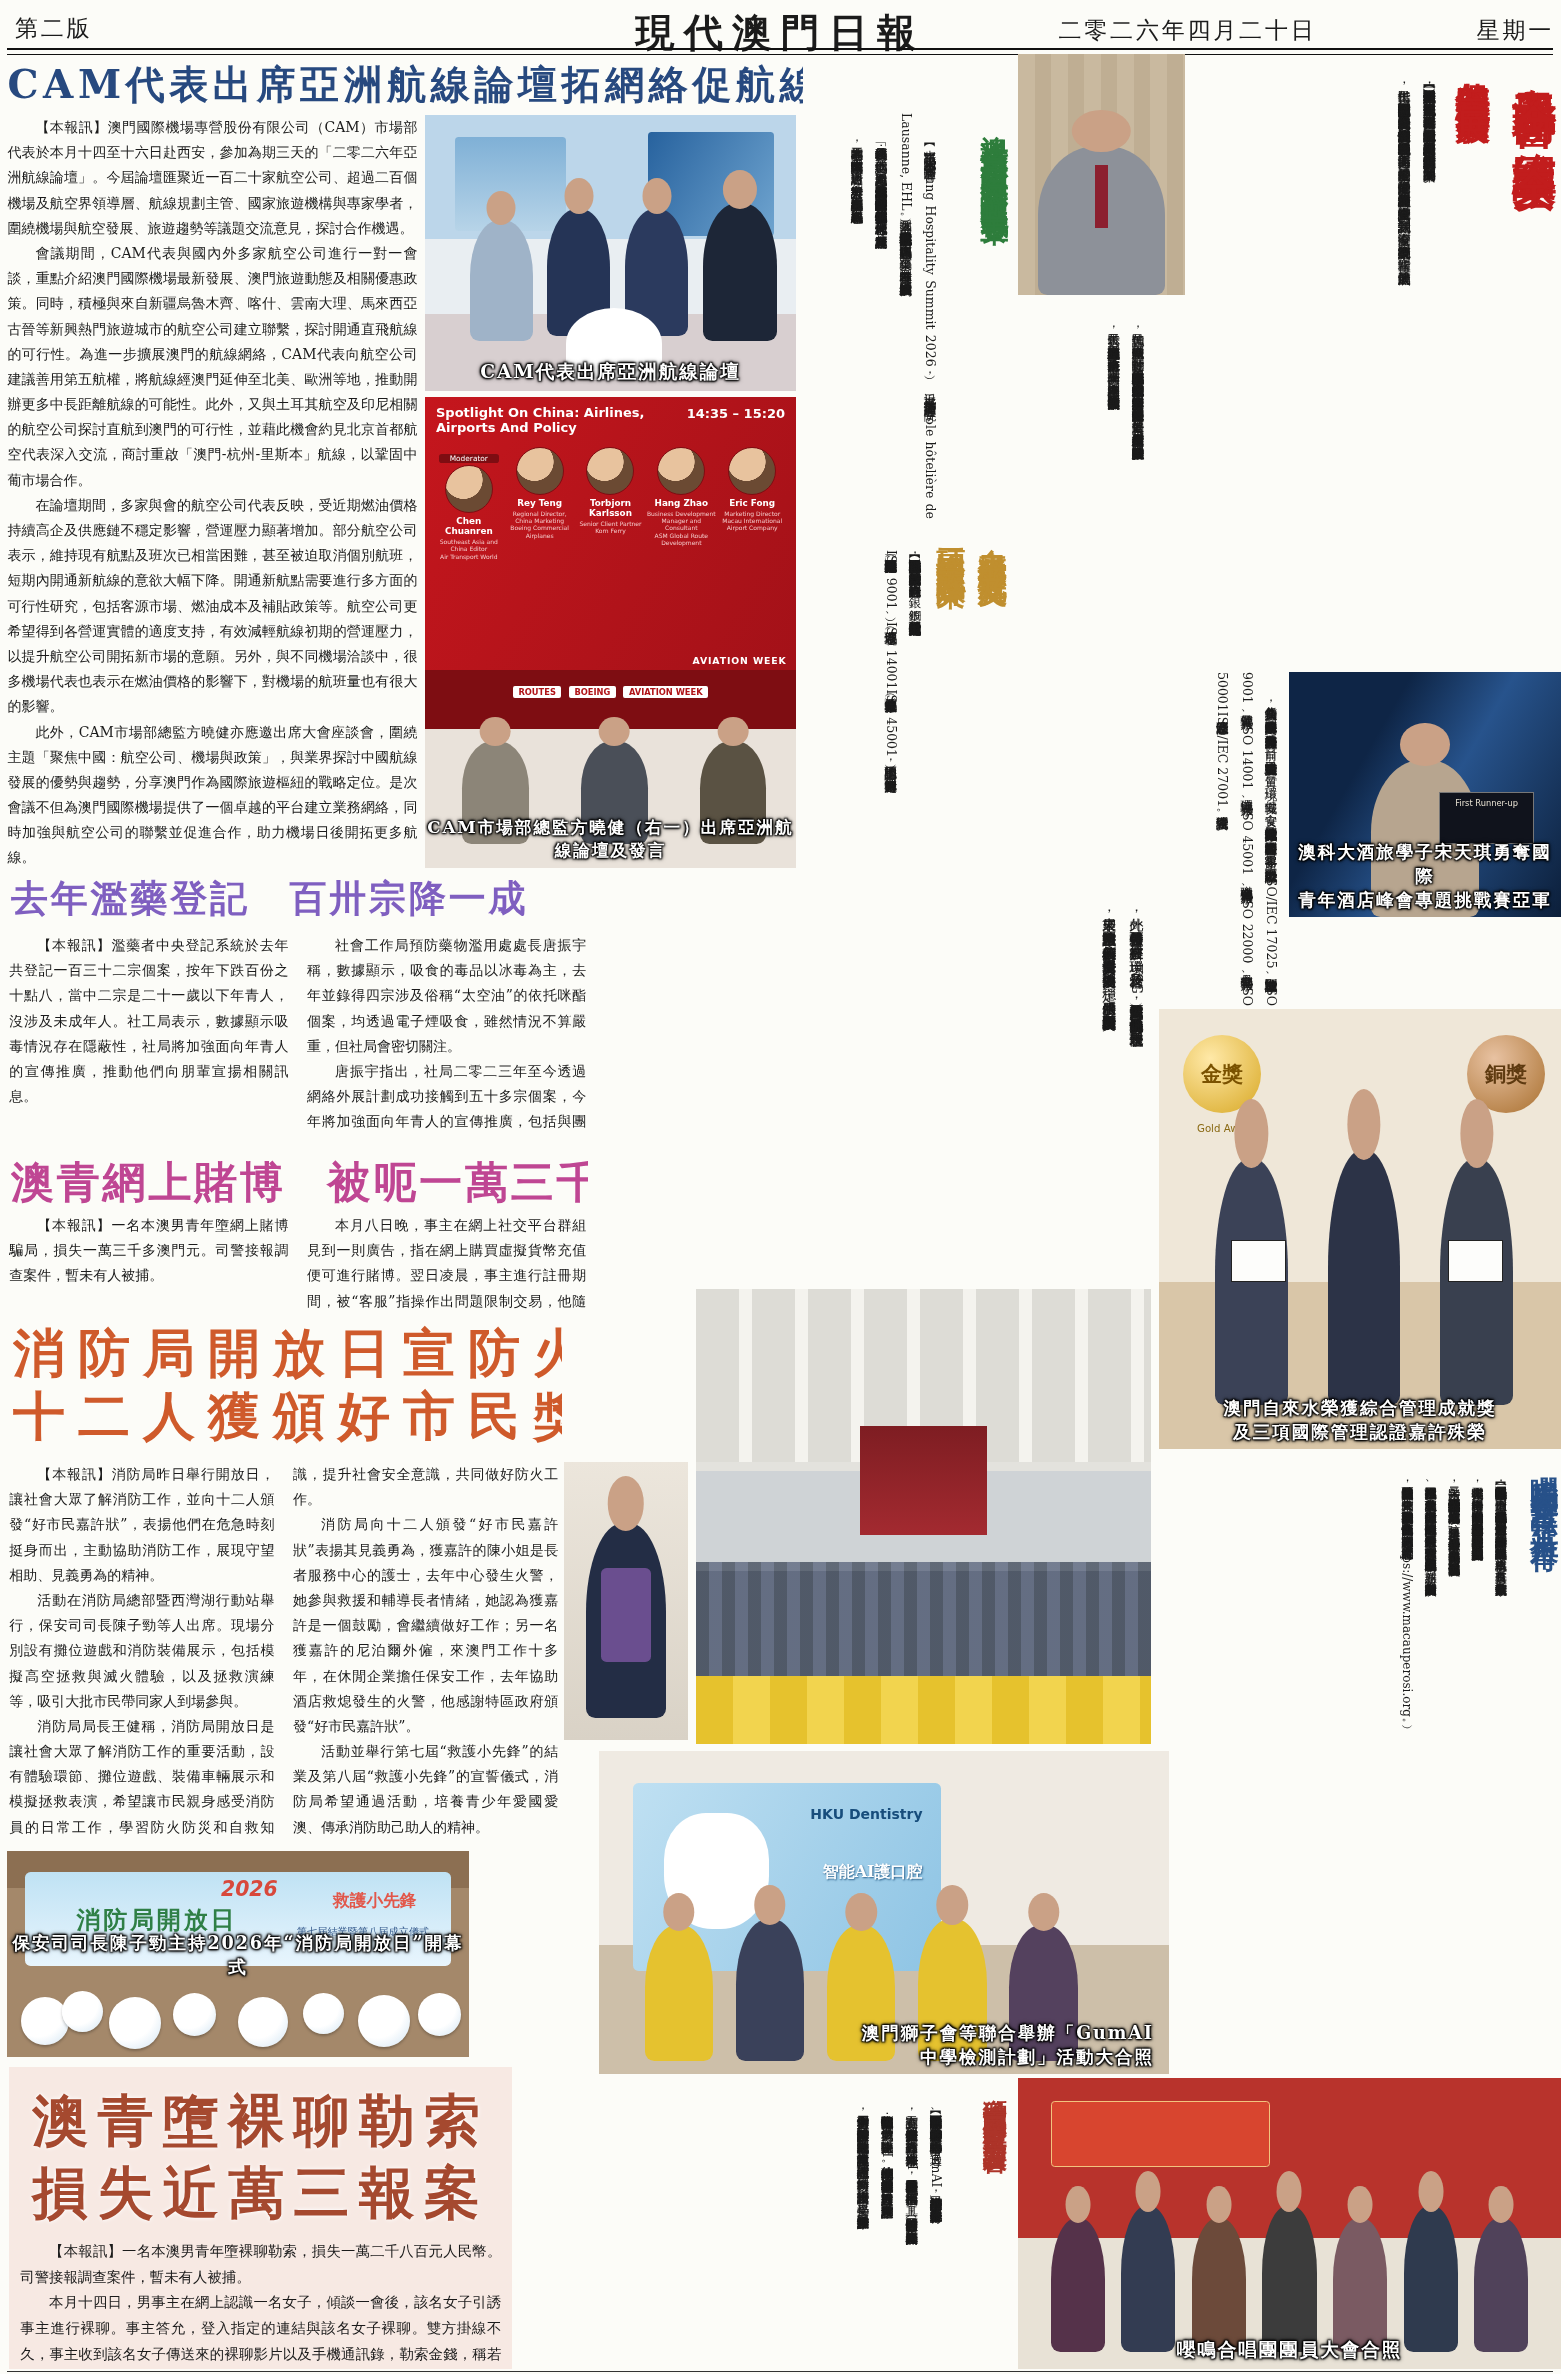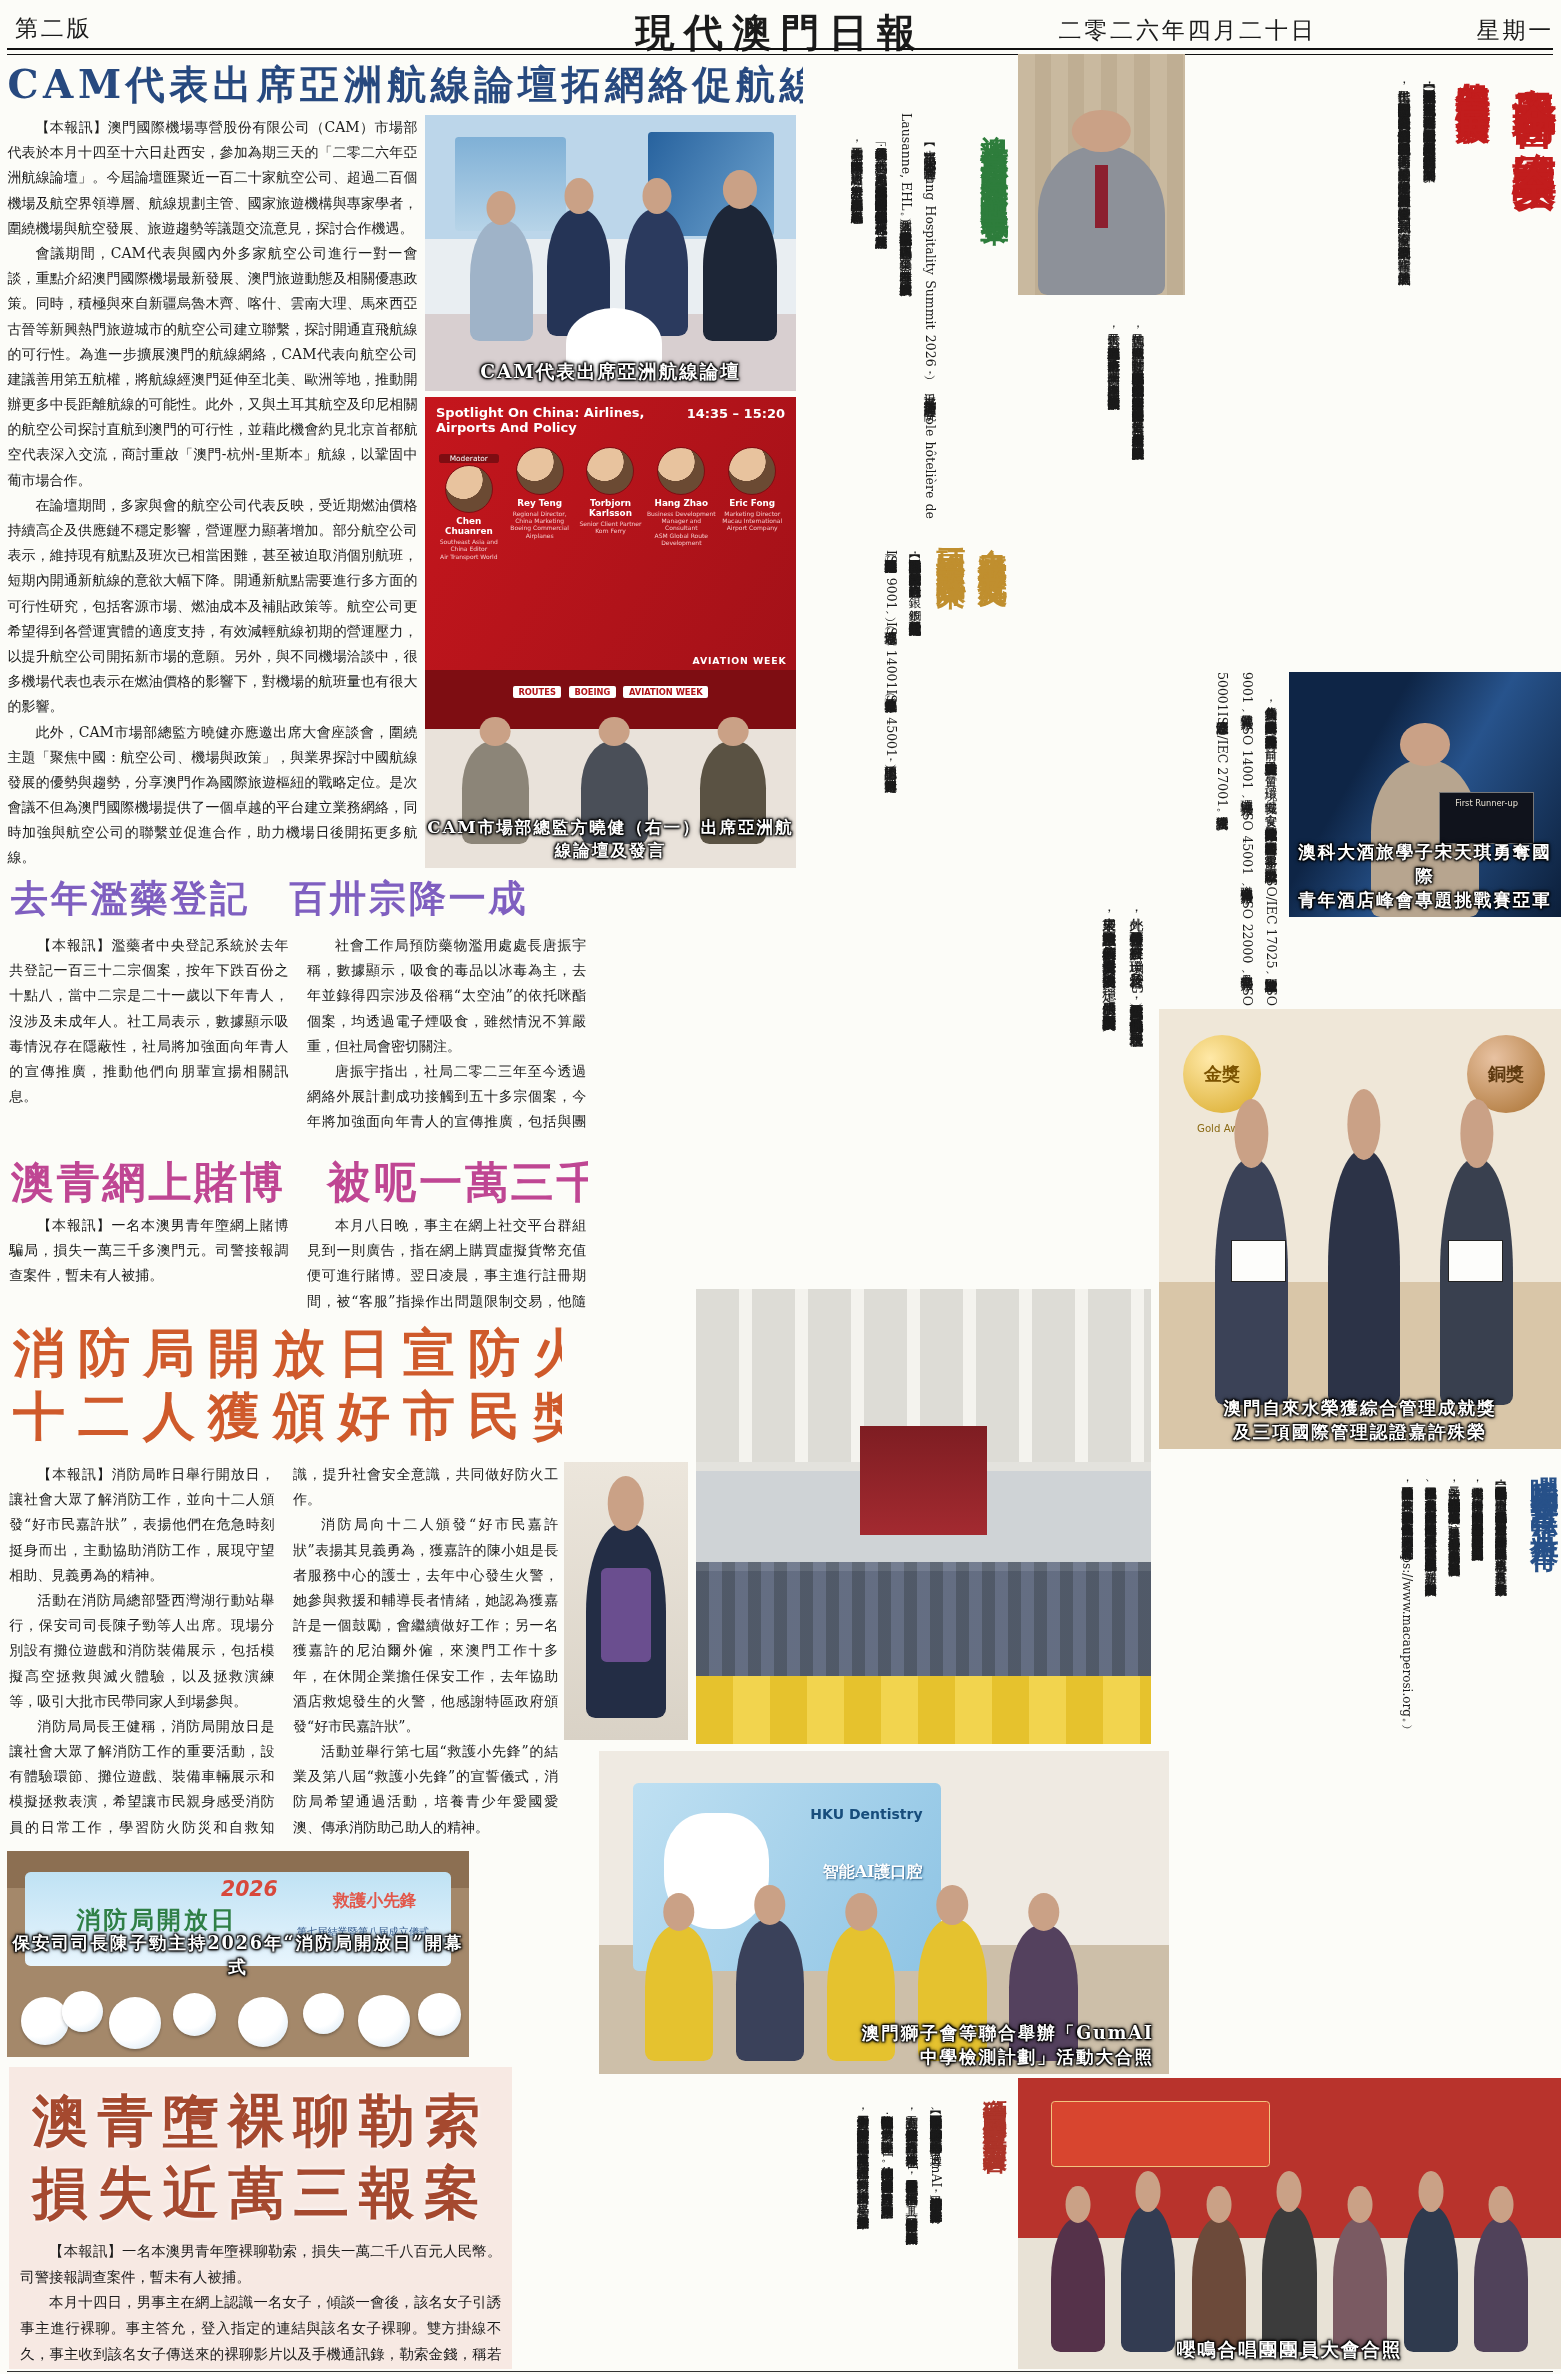--- a/index.html
+++ b/index.html
@@ -63,21 +63,21 @@
   .logos{position:absolute;left:0;right:0;top:8%;display:flex;gap:7.4px;justify-content:center;}
   .logos span{background:#fff;color:#b01217;font-family:"DejaVu Sans","Liberation Sans",sans-serif;
               font-size:8.3px;font-weight:bold;padding:0.9px 5.6px;border-radius:1.9px;}
   
   .banner-sky{position:absolute;left:4%;right:4%;top:10%;height:46%;border-radius:5.6px;
               background:linear-gradient(#bfe2f4,#e8f5fd);text-align:center;
               font-family:"DejaVu Sans","Liberation Sans",sans-serif;}
   .balloon{position:absolute;border-radius:50%;background:radial-gradient(circle at 35% 30%,#ffffff 0 55%,#cfe3f2 100%);
            box-shadow:0 1.9px 2.8px rgba(0,0,0,.25);}
   .medal{position:absolute;width:78px;height:78px;border-radius:50%;text-align:center;
-         font-weight:bold;font-size:18px;color:#7a5200;line-height:78px;}
+         font-weight:bold;font-size:21px;color:#7a5200;line-height:78px;}
   .cert{position:absolute;background:#fdfdfb;border:1.9px solid #222;color:#222;text-align:center;
         font-family:"DejaVu Sans","Liberation Sans",sans-serif;}
 </style>
 </head>
 <body>
 
 <div class="page">
 
   <div class="abs hmeta" style="left:15px;top:13px;width:148px;">第二版</div>
   <div class="abs mast" style="left:0;top:5.6px;width:1561px;">現代澳門日報</div>

